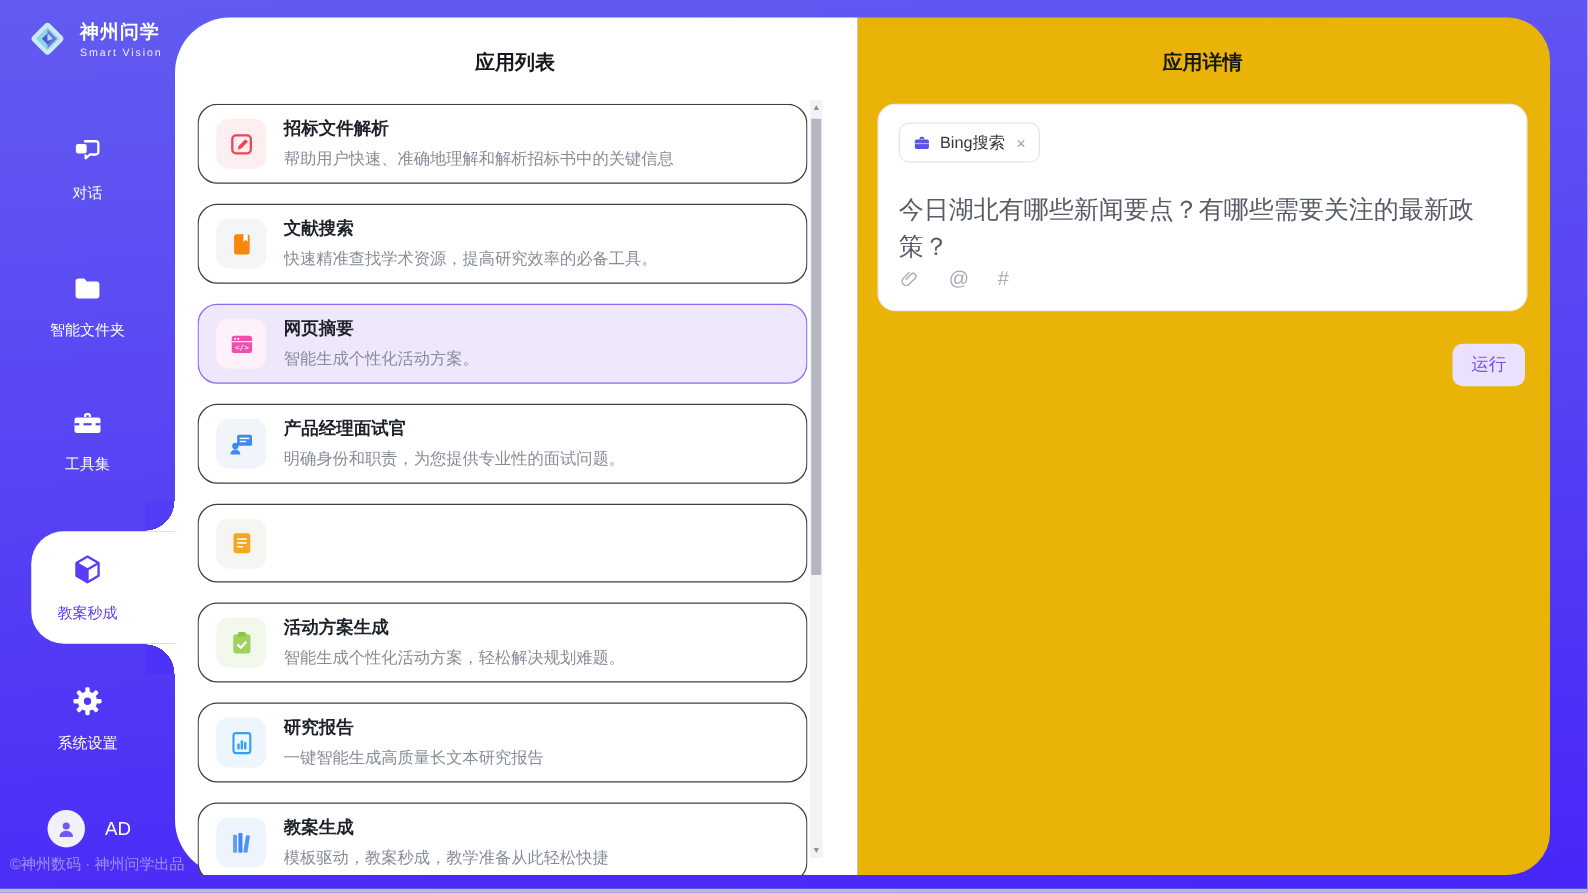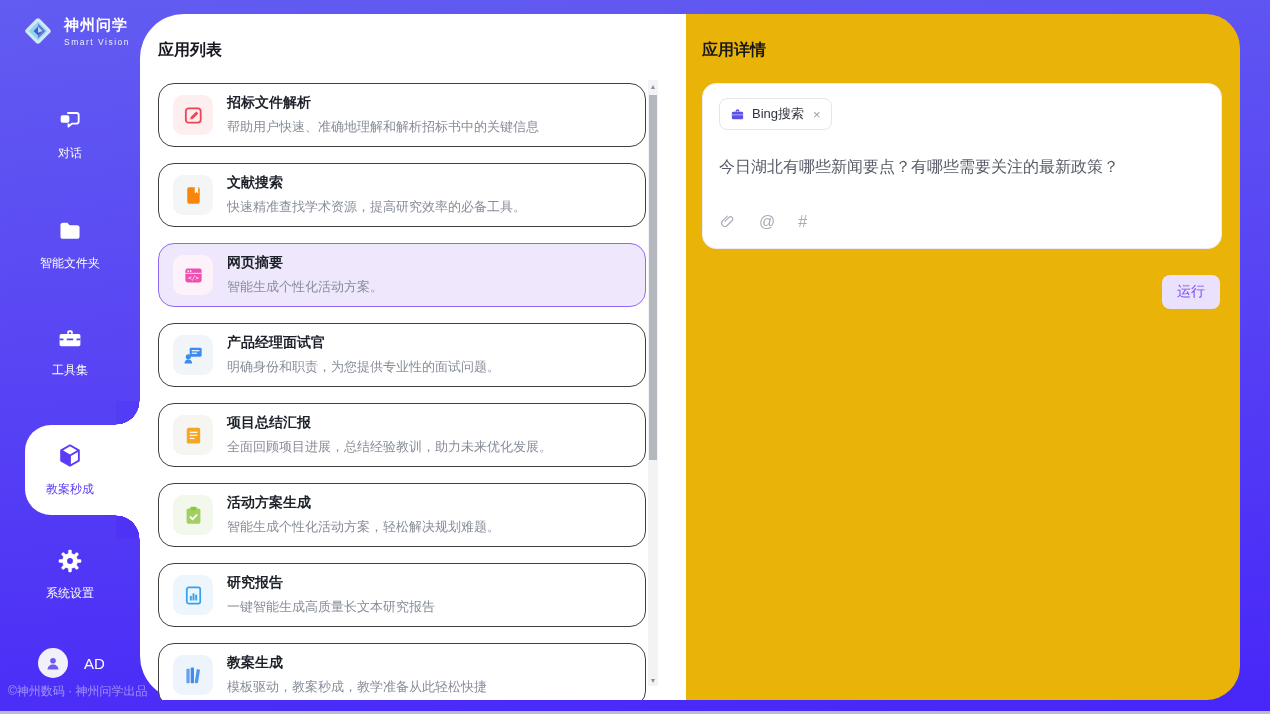--- a/index.html
+++ b/index.html
@@ -30,21 +30,21 @@
   .fillet-bottom { top:515px; background:radial-gradient(circle 24px at 0 100%,#4e33f6 0 23.4px,#fff 23.6px); }
   .user-row { position:absolute; left:38px; top:648px; display:flex; align-items:center; gap:16px; cursor:pointer; }
   .avatar { width:30px; height:30px; border-radius:50%; background:#f2f0fb; display:flex; align-items:center; justify-content:center; }
   .user-name { color:#fff; font-size:15px; }
   .copyright { position:absolute; left:8px; top:683px; color:rgba(255,255,255,.45); font-size:12px; white-space:nowrap; }
 
   
   .main { position:absolute; left:140px; top:14px; width:1100px; height:686px; display:flex; z-index:1; }
   .col-list { width:546px; background:#fff; border-radius:44px 0 0 44px; padding:26px 20px 0 18px;
     display:flex; flex-direction:column; position:relative; }
-  .panel-title { font-size:16px; font-weight:bold; color:#16181d; }
+  .panel-title { font-size:16px; font-weight:bold; color:#16181d;text-align:center; }
   .app-list { margin-top:22px; width:488px; flex:1 1 auto; overflow:hidden;
     display:flex; flex-direction:column; gap:16px; }
   .app-item { flex:0 0 63px; border:1px solid #404040; border-radius:16px; background:#fff;
     display:flex; align-items:center; padding:10px 14px; cursor:pointer; }
   .app-item.selected { background:#efe8fd; border:1.5px solid #9168f7; }
   .app-icon { width:40px; height:40px; border-radius:10px; flex:0 0 40px;
     display:flex; align-items:center; justify-content:center; margin-right:14px; }
   .app-texts { min-width:0; }
   .app-title { font-size:14px; font-weight:bold; color:#1d2129; margin-bottom:6px; }
   .app-desc { font-size:13px; color:#878d98; white-space:nowrap; overflow:hidden; }
@@ -58,21 +58,21 @@
 
   
   .col-detail { flex:1; background:#eab308; border-radius:0 34px 34px 0; padding:26px 18px 0 16px;
     display:flex; flex-direction:column; }
   .detail-card { margin-top:22px; height:166px; background:#fff; border:1px solid #ececf2; border-radius:14px;
     padding:14px 16px; display:flex; flex-direction:column; }
   .tool-tag { display:inline-flex; align-items:center; gap:7px; align-self:flex-start;
     border:1px solid #e4e6eb; border-radius:8px; background:#fff; padding:6px 10px; cursor:pointer; }
   .tool-tag .tag-label { font-size:13px; color:#30343c; }
   .tag-close { color:#9aa0ab; font-size:13px; margin-left:2px; cursor:pointer; line-height:1; }
-  .query-text { margin-top:25px; font-size:16px; color:#565b66; line-height:1.5; cursor:text; }
+  .query-text { margin-top:25px; font-size:20px; color:#565b66; line-height:1.5; cursor:text;font-family:Liberation Mono, monospace; }
   .card-toolbar { margin-top:auto; padding-bottom:4px; display:flex; align-items:center; gap:23px; color:#a7acb6; }
   .tb-icon { cursor:pointer; display:flex; align-items:center; font-size:15px; color:#a7acb6; }
   .run-row { display:flex; justify-content:flex-end; margin-top:26px; padding-right:2px; }
   .run-btn { background:#eae1fc; color:#7a4df6; border:none; font-size:14px; padding:8px 15px;
     border-radius:8px; cursor:pointer; font-family:inherit; }
 </style>
 </head>
 <body>
 
 <div class="sidebar">
@@ -213,24 +213,20 @@
         </div>
         <div class="app-item">
           <span class="app-icon" style="background:#f6f5f1">
             <svg width="23" height="23" viewBox="0 0 24 24">
               <rect x="5" y="3.8" width="14" height="16.6" rx="2" fill="#f5a623"></rect>
               <rect x="8" y="8" width="8" height="1.3" fill="#fff"></rect>
               <rect x="8" y="11.2" width="8" height="1.3" fill="#fff"></rect>
               <rect x="8" y="14.4" width="5" height="1.3" fill="#fff"></rect>
             </svg>
           </span>
-          <span class="app-texts">
-            <div class="app-title">项目总结汇报</div>
-            <div class="app-desc">全面回顾项目进展，总结经验教训，助力未来优化发展。</div>
-          </span>
         </div>
         <div class="app-item">
           <span class="app-icon" style="background:#f3f8ec">
             <svg width="23" height="23" viewBox="0 0 24 24">
               <rect x="4.8" y="4.6" width="14.4" height="16" rx="2" fill="#8cc63e" opacity=".8"></rect>
               <rect x="8.8" y="2.8" width="6.4" height="3.8" rx="1.1" fill="#8cc63e"></rect>
               <path d="M8.8 13.6l2.3 2.3 4.1-4.4" stroke="#fff" stroke-width="1.9" fill="none" stroke-linecap="round" stroke-linejoin="round"></path>
             </svg>
           </span>
           <span class="app-texts">

